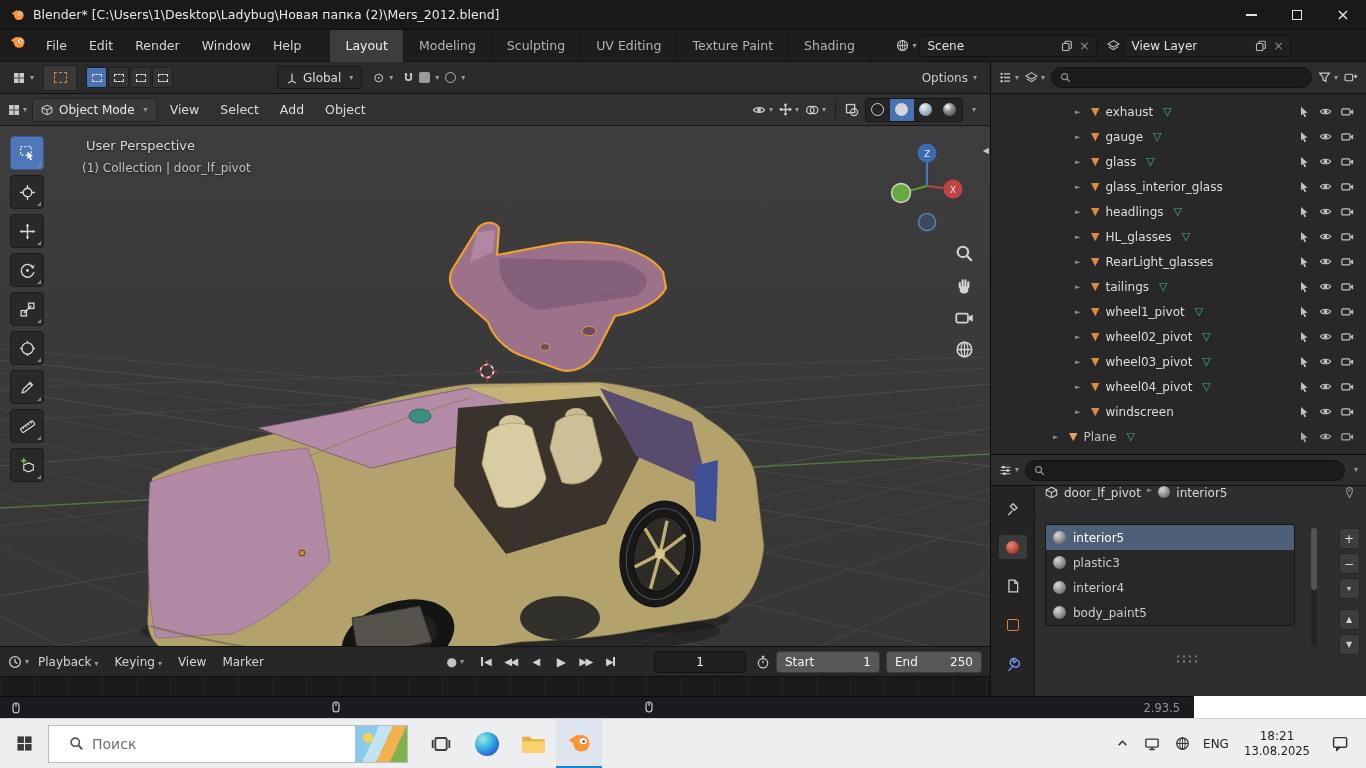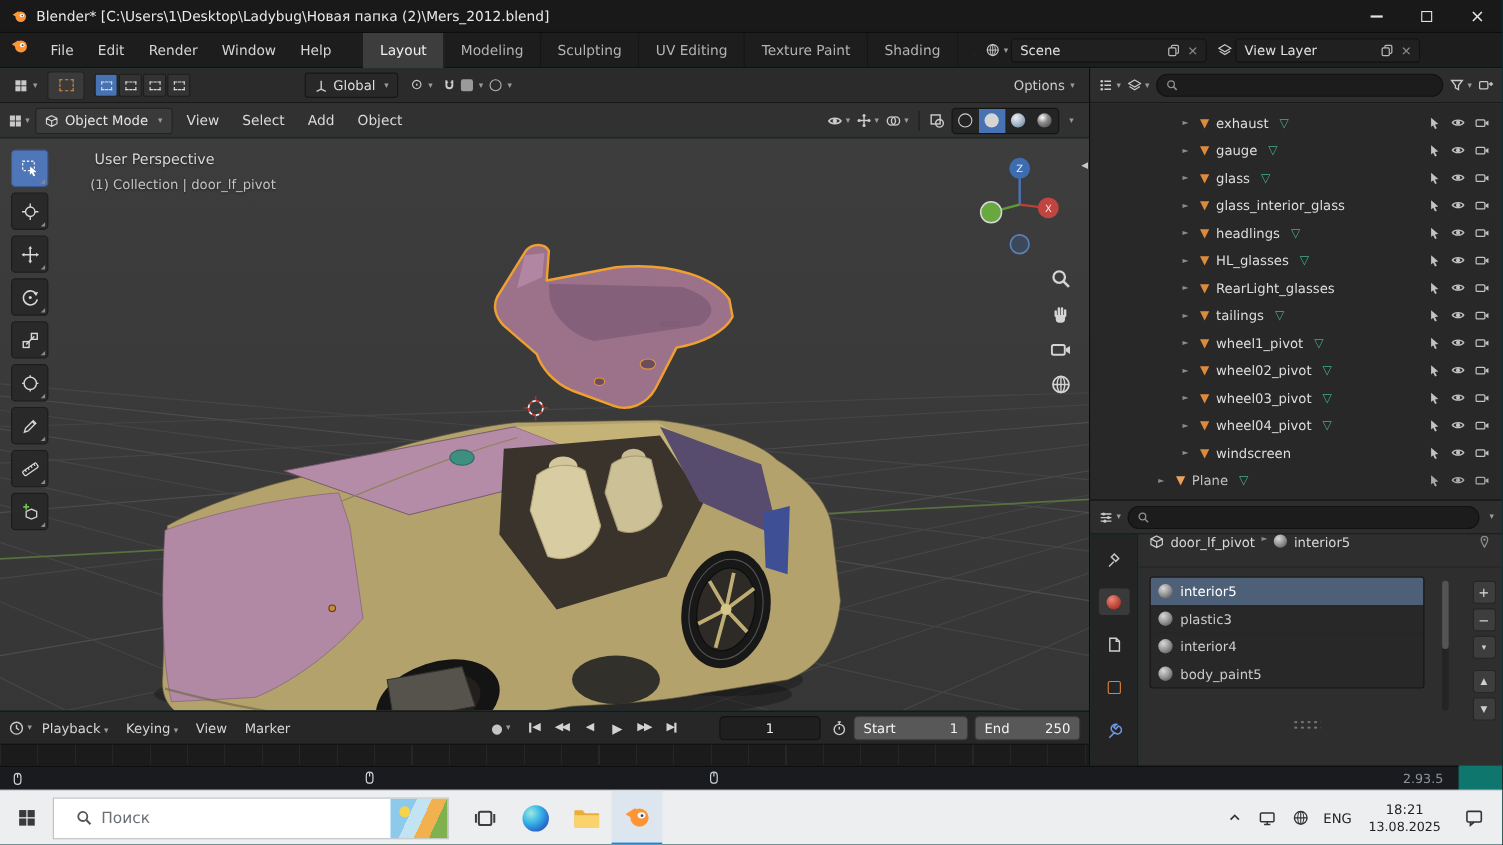--- a/index.html
+++ b/index.html
@@ -1,17 +1,17 @@
 <!DOCTYPE html>
 <html><head>
 <meta charset="utf-8">
 <style>
   * {margin:0;padding:0;box-sizing:border-box}
   html,body {width:1366px;height:768px;background:#000;overflow:hidden}
-  #app {position:relative;width:1366px;height:768px;background:#0f766e;
+  #app {position:relative;width:1366px;height:768px;background:#ffffff;
         font-family:"DejaVu Sans","Liberation Sans",sans-serif;font-size:12px;color:#dcdcdc;
         user-select:none;overflow:hidden}
   .abs {position:absolute}
   .row {display:flex;align-items:center}
   .chev {font-size:8px;color:#9a9a9a;margin-left:3px;line-height:1}
   .ic {display:inline-flex;flex:none;align-items:center;justify-content:center}
   .spacer {flex:1}
 
   
   .titlebar {left:0;top:0;width:1366px;height:30px;background:#191919;border-bottom:1px solid #0d0d0d;
@@ -134,21 +134,21 @@
   .tpbtn .tbar {width:2px;height:9px;background:#d2d2d2;margin-right:1px}
   .tpbtn .tbar.r {margin-right:0;margin-left:1px}
   .framefield {width:92px;height:22px;background:#1f1f1f;border:1px solid #121212;border-radius:4px;
                display:flex;align-items:center;justify-content:center;color:#f0f0f0;margin-left:30px}
   .rangefield {height:22px;background:#585858;border:1px solid #3c3c3c;border-radius:4px;display:flex;
                align-items:center;justify-content:space-between;padding:0 8px;color:#f4f4f4;margin-left:4px}
   .scrub {left:0;top:676px;width:990px;height:20px;background:#1b1b1b;border-top:1px solid #101010;
           background-image:repeating-linear-gradient(90deg,#262626 0 1px,transparent 1px 34px)}
 
   
-  .statusbar {left:0;top:696px;width:1326px;height:22px;background:#191b1e;border-top:1px solid #0b0b0b;
+  .statusbar {left:0;top:696px;width:1194px;height:22px;background:#191b1e;border-top:1px solid #0b0b0b;
               display:flex;align-items:center;color:#cfd3da}
   .version {margin-left:auto;margin-right:14px;color:#8f959e;font-size:11.5px}
 
   
   .taskbar {left:0;top:718px;width:1366px;height:50px;background:#eceef0;border-top:1px solid #cfd2d6;
             display:flex;align-items:center;color:#1b1b1b}
   .startbtn {width:48px;height:50px;display:flex;align-items:center;justify-content:center;color:#3a3a3a}
   .tb-search {width:360px;height:38px;background:#fff;border:1px solid #b9bcc0;display:flex;align-items:center;
               padding-left:20px;gap:8px;overflow:hidden}
   .tb-search-input {border:none;outline:none;flex:1;font-size:14px;font-family:inherit;color:#333;background:transparent}

